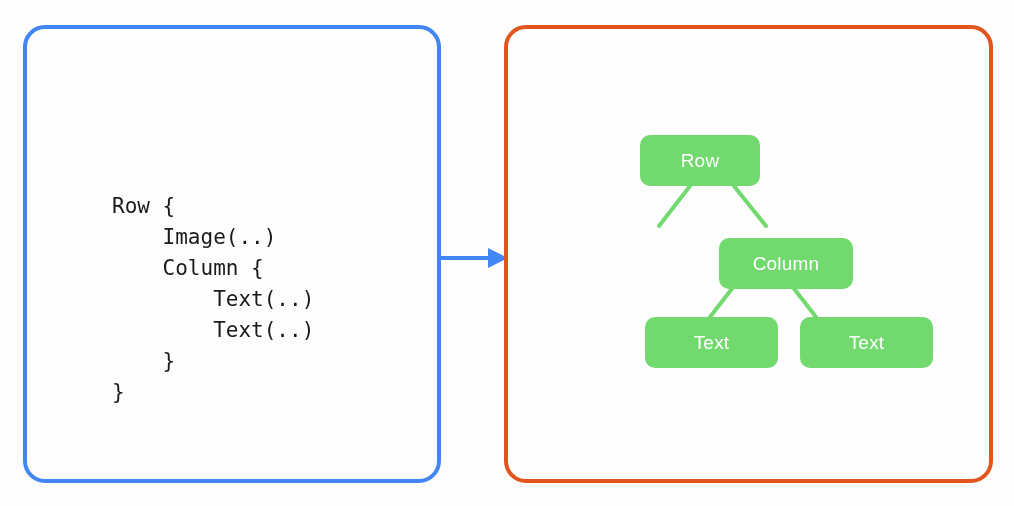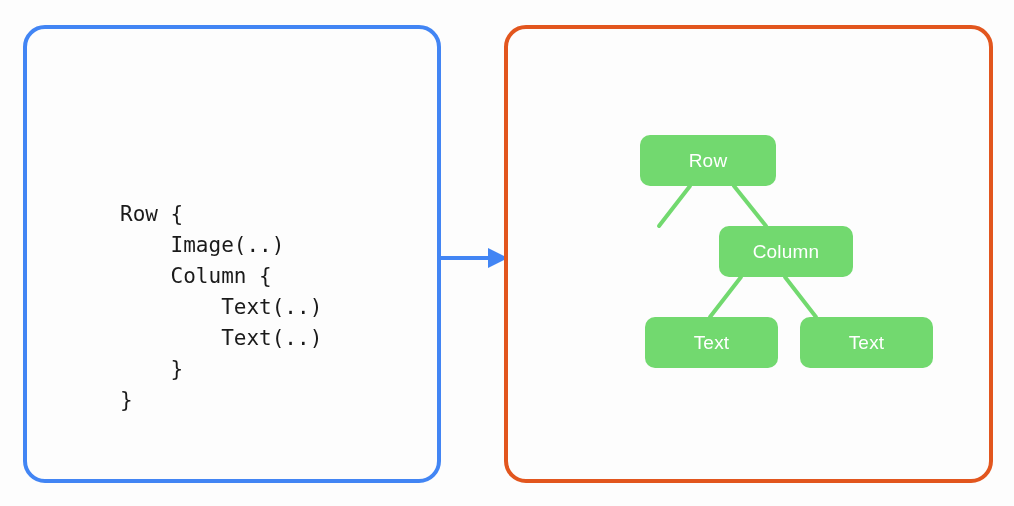--- a/index.html
+++ b/index.html
@@ -36,21 +36,21 @@
     width: 489px;
     height: 458px;
     border: 4px solid #e2561e;
   }
 
   
   #code-text {
     position: absolute;
     left: 77px;
     top: 154px;
-    margin: 16px;
+    margin: 8px;
     font-family: "DejaVu Sans Mono", "Liberation Mono", monospace;
     font-size: 21px;
     line-height: 31px;
     color: #1a1a1a;
     white-space: pre;
     letter-spacing: 0px;
   }
 
   
   #arrow {
@@ -75,23 +75,23 @@
     background: #72d96f;
     border-radius: 10px;
     display: flex;
     align-items: center;
     justify-content: center;
     color: #ffffff;
     font-size: 19px;
     font-family: "Liberation Sans", sans-serif;
     letter-spacing: 0.2px;
   }
-  #node-row    { left: 640px; top: 135px; width: 136px; height: 51px; }
+  #node-row    { left: 640px; top: 135px; width: 120px; height: 51px; }
   #node-image  { left: 563px; top: 226px; width: 134px; height: 51px; }
-  #node-column { left: 719px; top: 226px; width: 134px; height: 51px; }
+  #node-column { left: 719px; top: 238px; width: 134px; height: 51px; }
   #node-text-1 { left: 645px; top: 317px; width: 133px; height: 51px; }
   #node-text-2 { left: 800px; top: 317px; width: 133px; height: 51px; }
 </style>
 </head>
 <body>
 
 <div id="stage">
 
   <div class="panel" id="code-panel">
     <pre id="code-text">Row {

